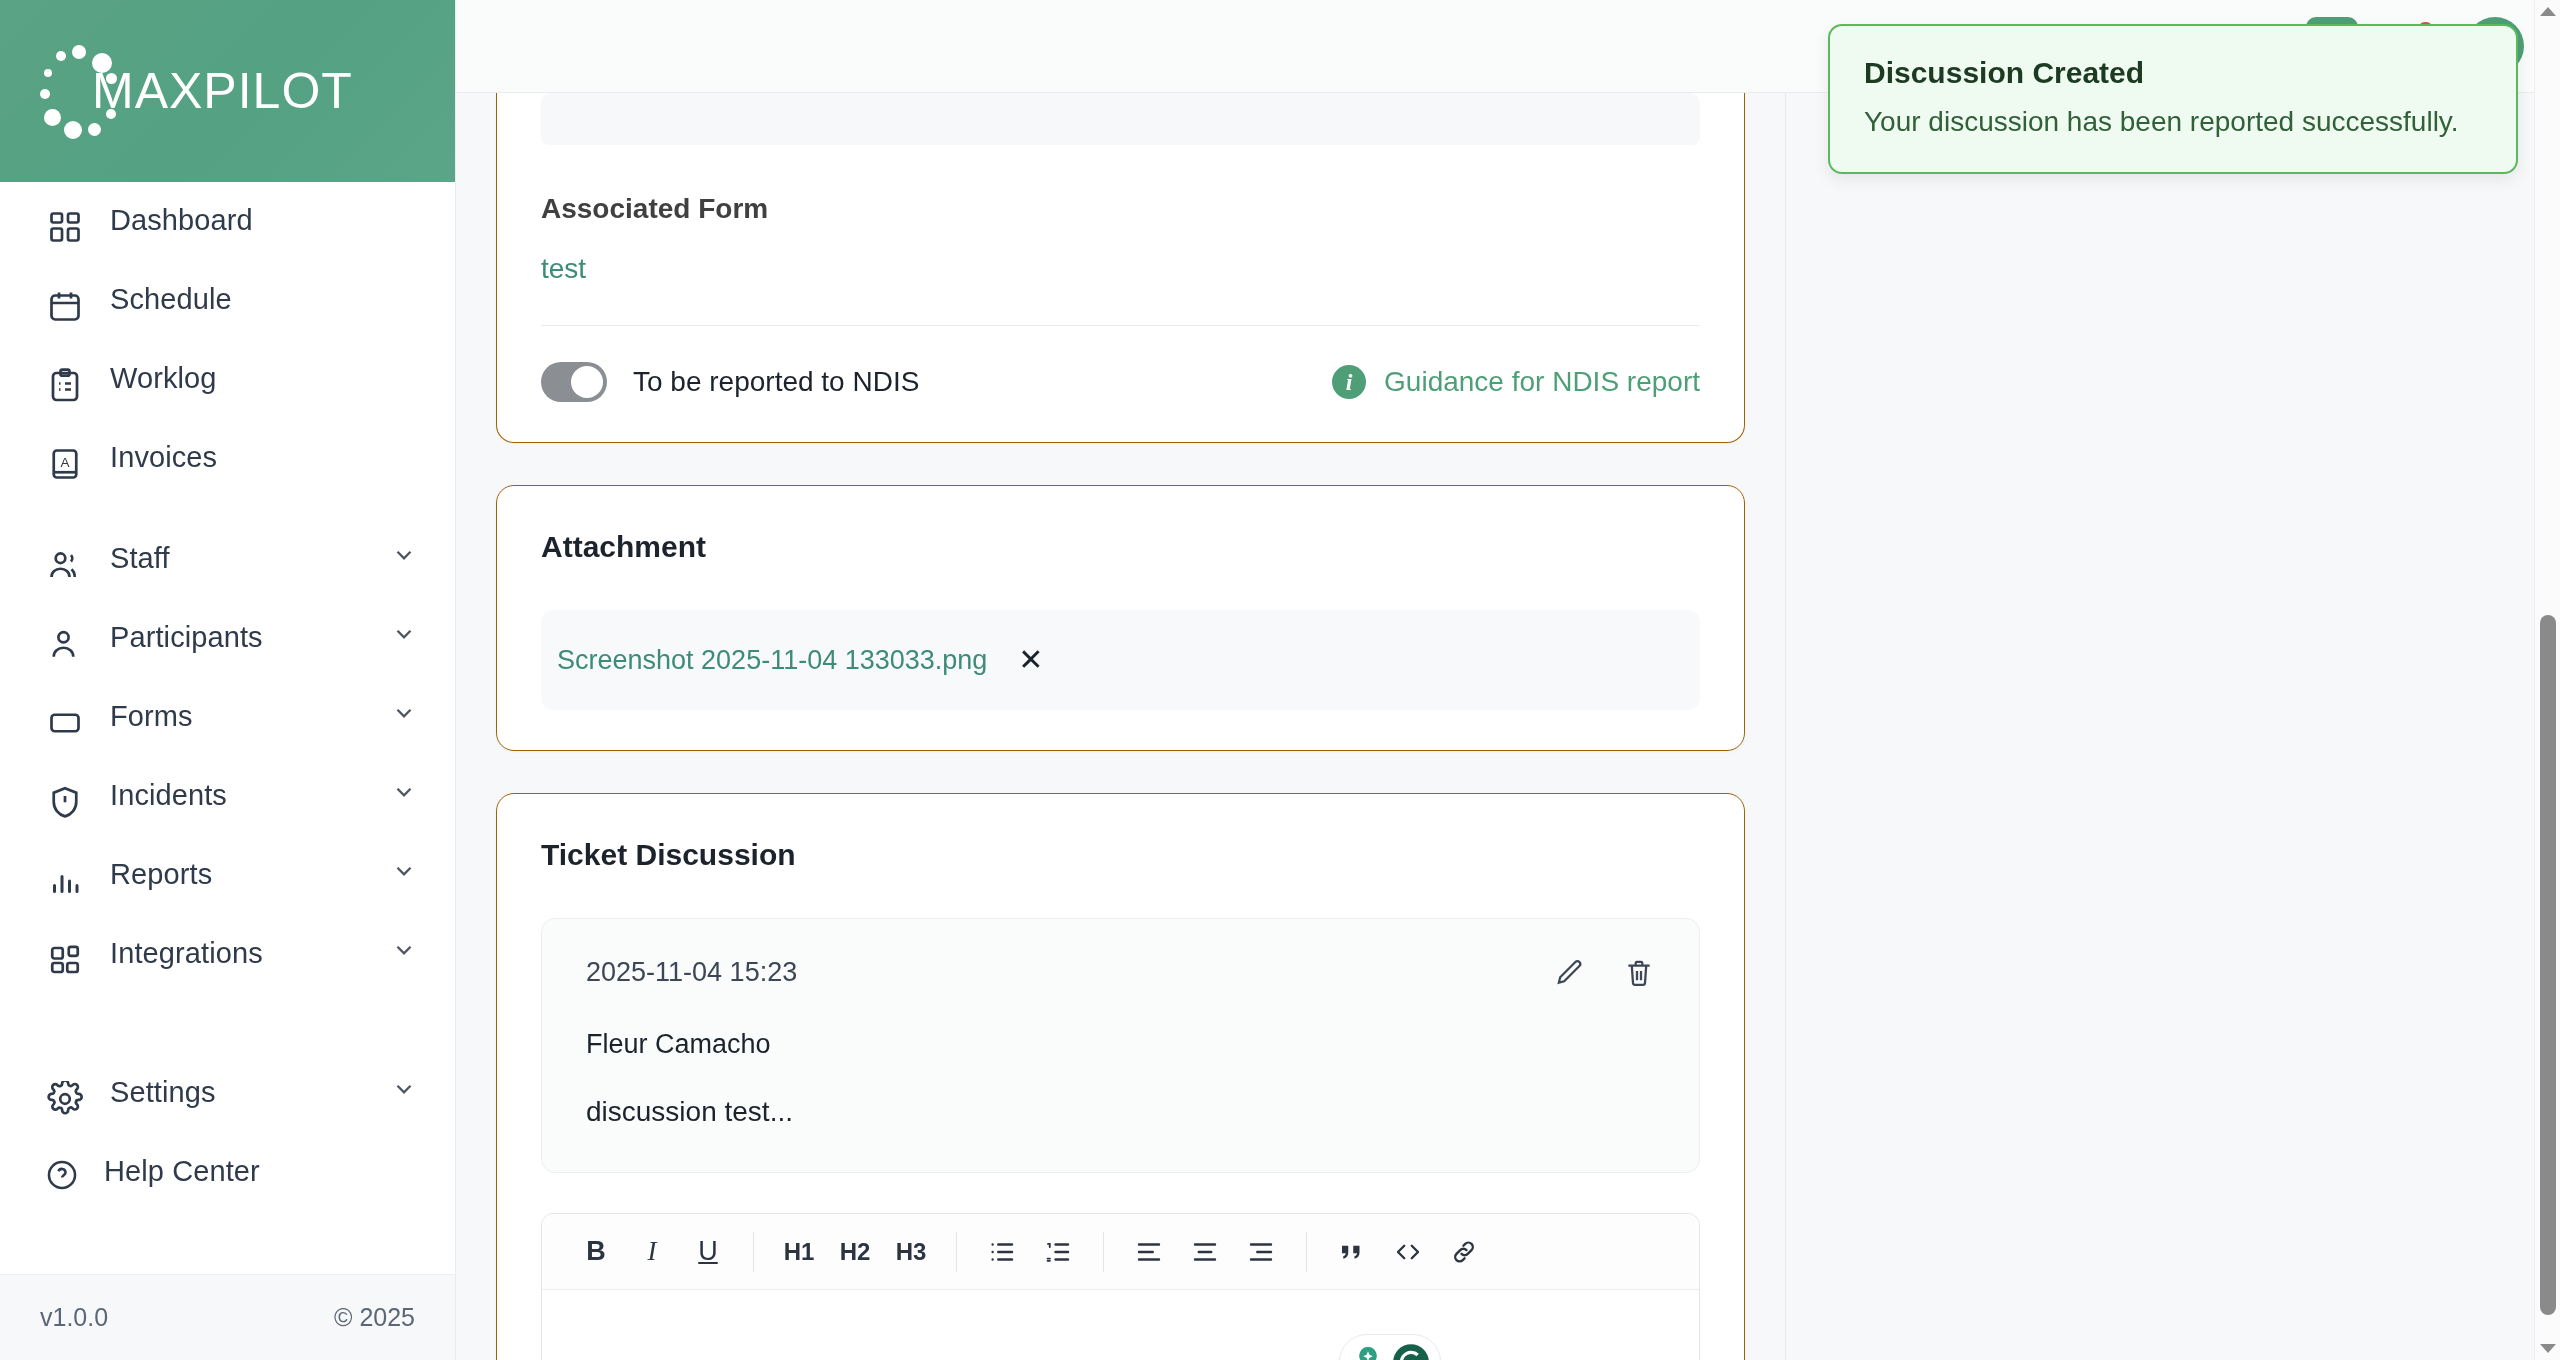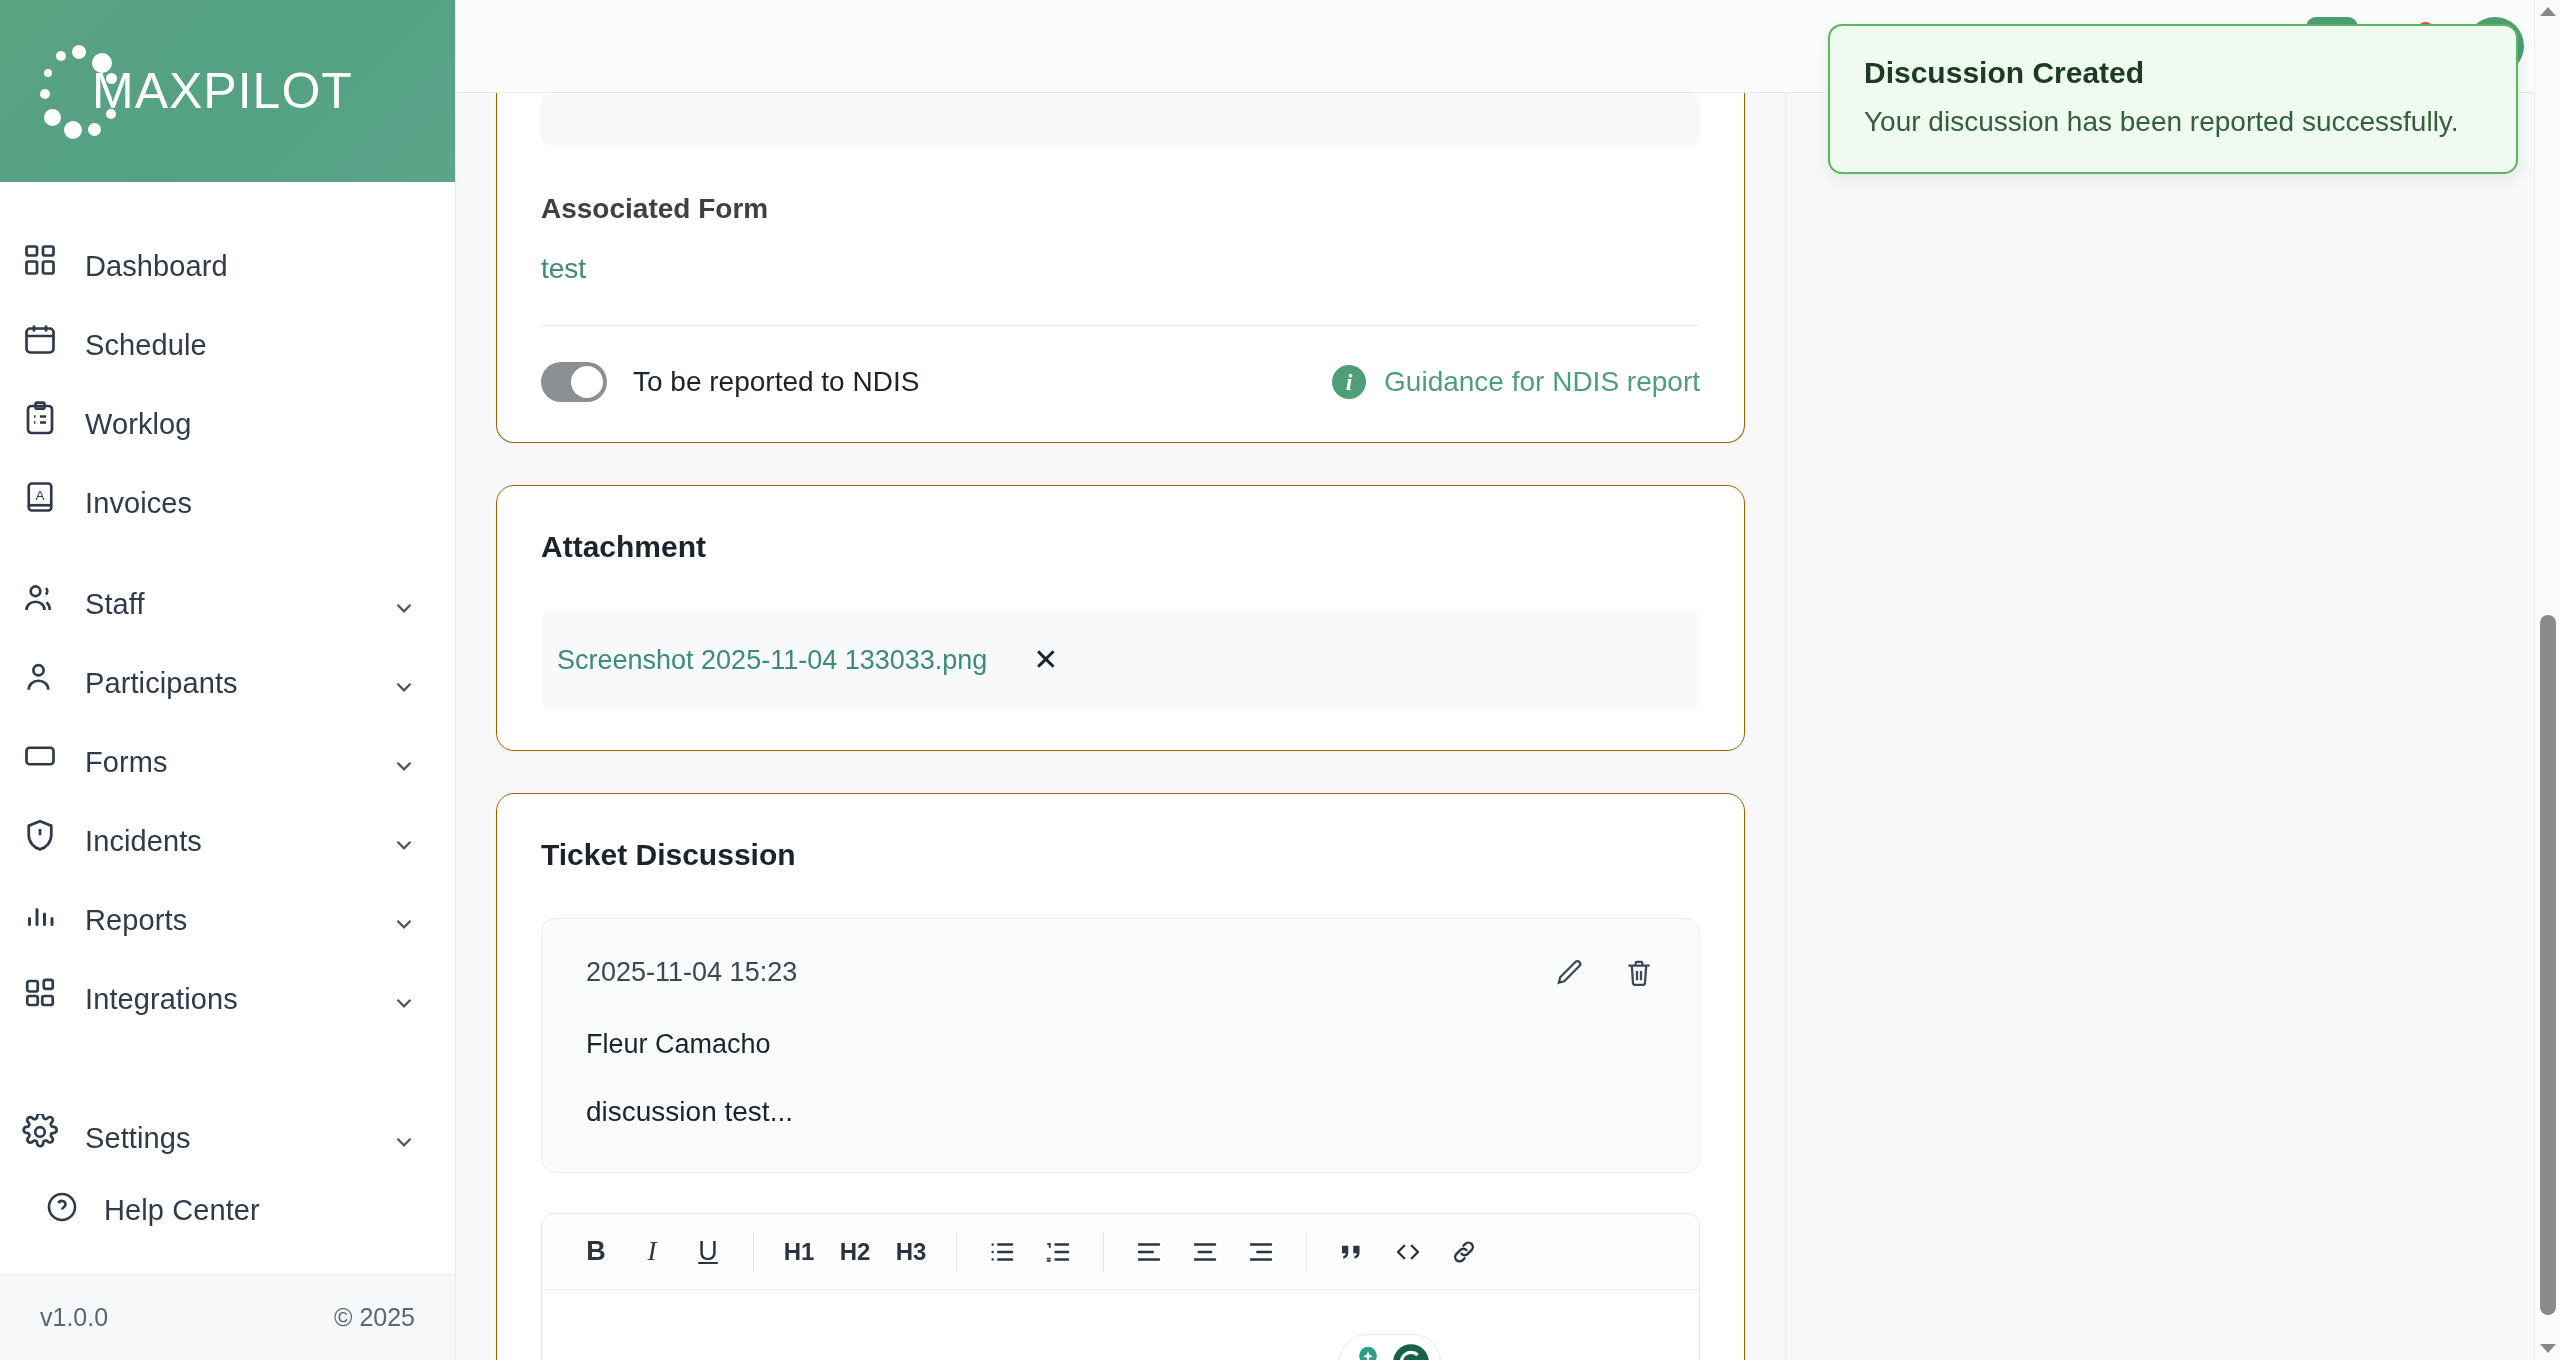--- a/index.html
+++ b/index.html
@@ -26,22 +26,22 @@
   .brand-logo { display: flex; align-items: center; gap: 16px; }
   .brand-dots { width: 108px; height: 108px; position: relative; flex: none; }
   .brand-dots i { position: absolute; background: #fff; border-radius: 50%; display: block; }
   .brand-word {
     color: #ffffff; font-size: 50px; letter-spacing: 1px;
     font-weight: 400; margin-left: -58px; font-family: "Liberation Sans", sans-serif;
   }
 
   .nav { flex: 1; padding: 22px 0 0 0; overflow: hidden; }
   .nav-item {
-    display: flex; align-items: flex-end;
-    height: 79px; padding: 0 38px 0 17px; cursor: pointer;
+    display: flex; align-items: flex-start;
+    height: 79px; padding: 0 38px 0 42px; cursor: pointer;
     color: #2f3a4a;
   }
   .nav-ico {
     width: 46px; height: 46px; flex: none; margin-right: 22px;
     display: flex; align-items: center; justify-content: center;
     border-radius: 10px;
   }
   .nav-ico svg { width: 36px; height: 36px; display:block; }
   .nav-label { font-size: 29px; color: #2f3a4a; font-weight: 400; flex: 1; letter-spacing: .1px;}
   .chev { width: 26px; height: 26px; flex: none; opacity: .85; }
@@ -124,21 +124,21 @@
     width: 34px; height: 34px; border-radius: 50%; background: #4e9f77;
     color: #fff; font-size: 24px; font-weight: bold; font-style: italic;
     display: flex; align-items: center; justify-content: center; font-family: "Liberation Serif", serif;
   }
   .guide-text { font-size: 28px; color: #4e9f77; }
 
   .sec-title { font-size: 30px; font-weight: bold; color: #1c232c; }
 
   .attach-box {
     margin-top: 46px; background: #f8f9fa; border-radius: 12px;
-    height: 100px; display: flex; align-items: center; gap: 46px; padding: 0 16px 0 16px;
+    height: 100px; display: flex; align-items: center; gap: 31px; padding: 0 16px 0 16px;
   }
   .attach-name { font-size: 27px; color: #3d8b79; cursor: pointer; }
   .attach-x { font-size: 30px; color: #1c232c; cursor: pointer; line-height: 1; }
 
   .disc-item {
     margin-top: 46px; background: #fafbfb; border: 1px solid #eceef0;
     border-radius: 14px; padding: 38px 44px 44px 44px;
   }
   .disc-head { display: flex; align-items: flex-start; justify-content: space-between; }
   .disc-date { font-size: 27px; color: #3c4654; }

